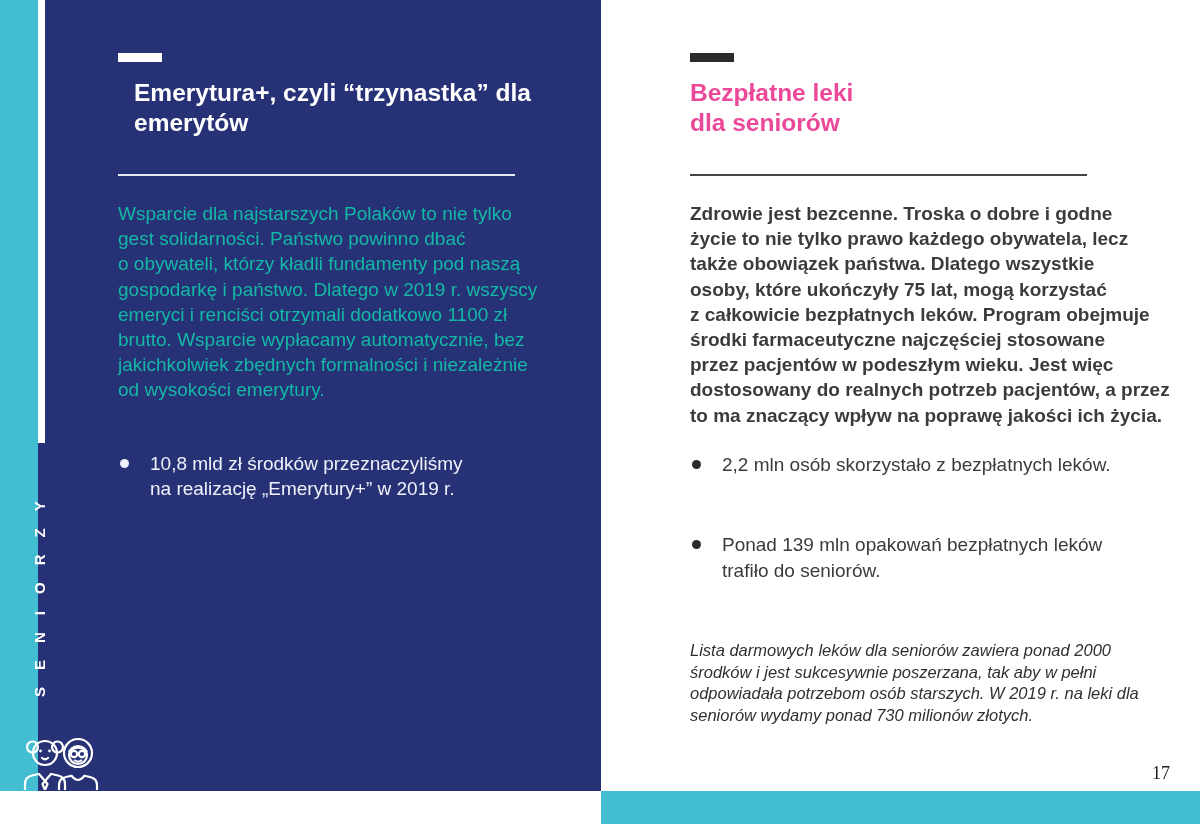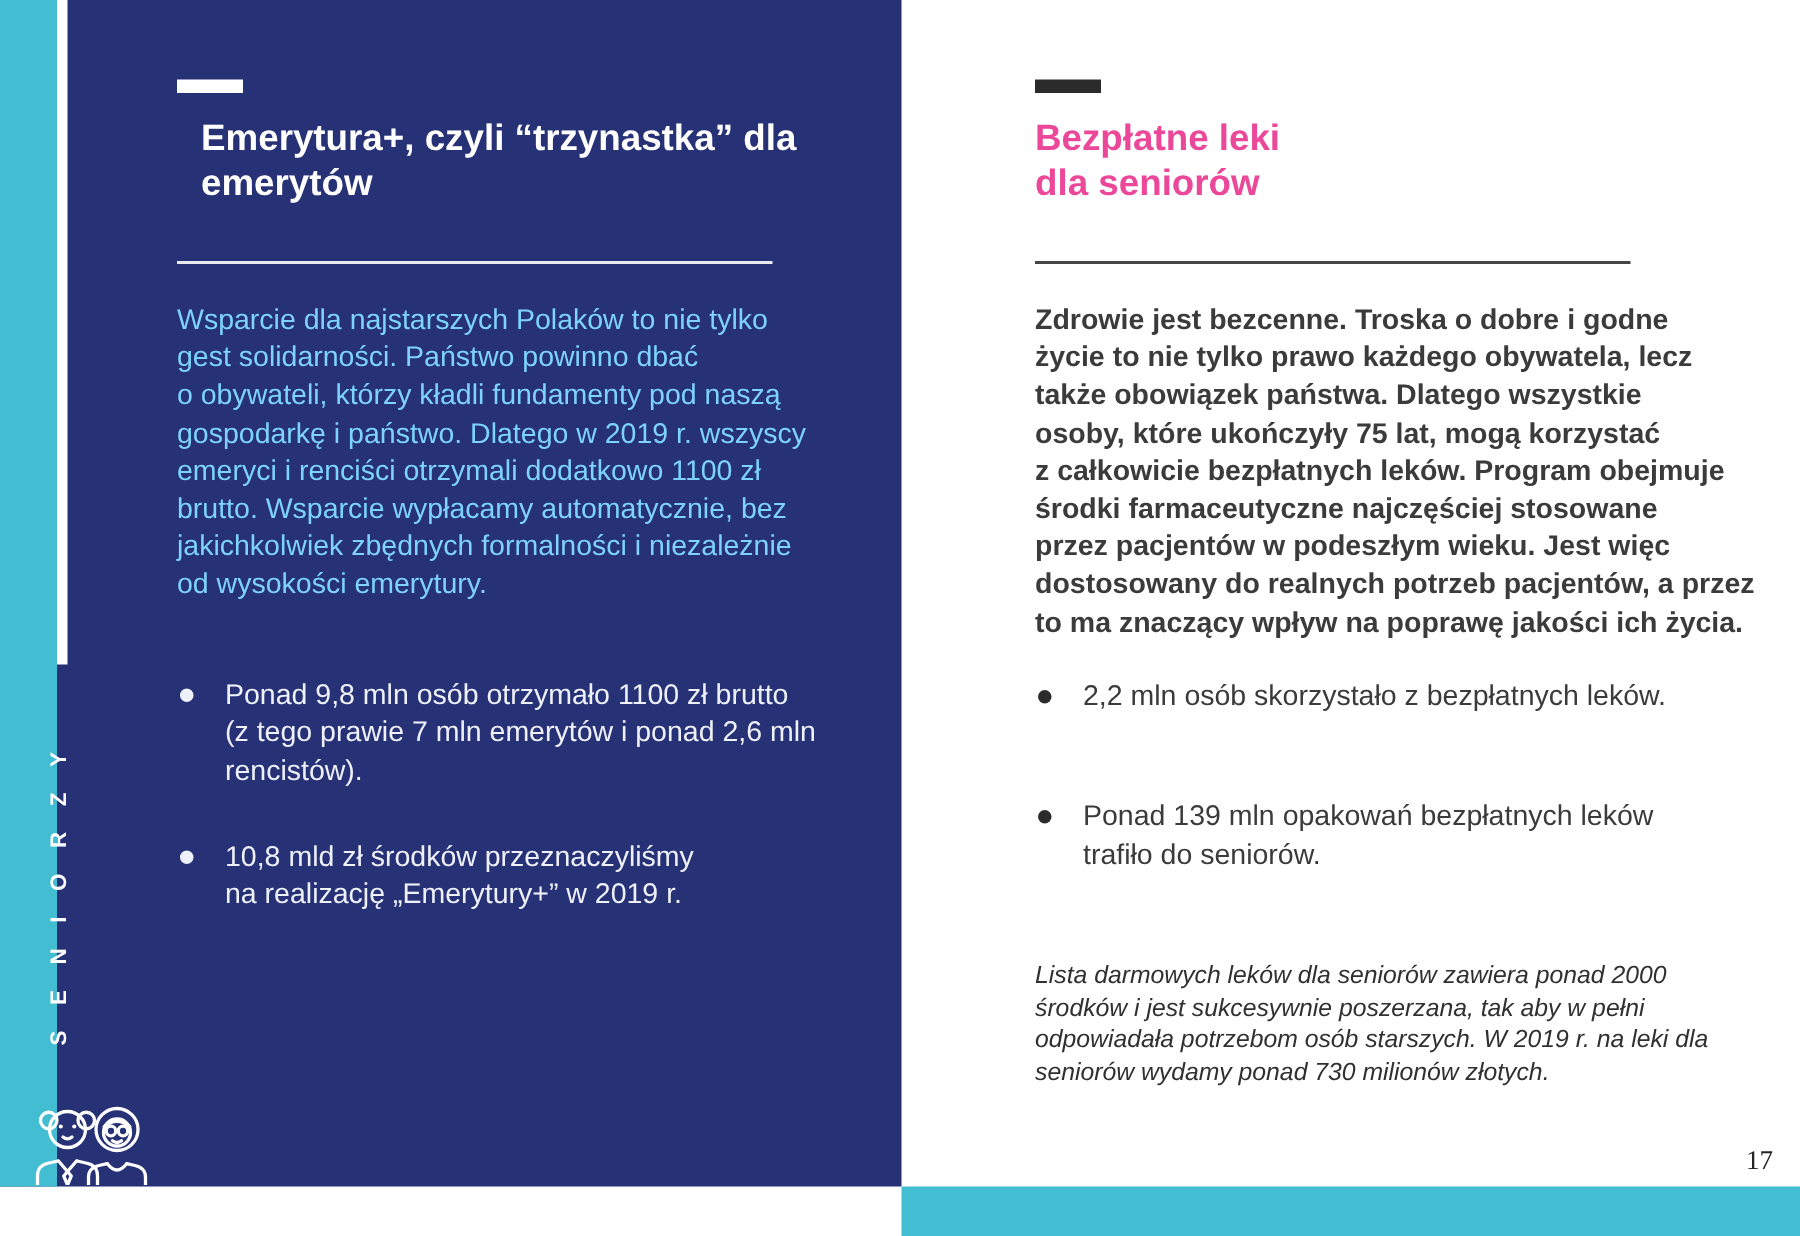--- a/index.html
+++ b/index.html
@@ -25,40 +25,40 @@
 
   .title { position:absolute; font-size:24.5px; line-height:30px; font-weight:700; white-space:pre-line; }
   .title-left  { left:118px; top:78px; width:420px; color:#ffffff;margin-left:16px; }
   .title-right { left:690px; top:78px; width:420px; color:#ec4899; }
 
   .rule { position:absolute; width:397px; }
   .rule-left  { left:118px; top:174px; height:2px; background:rgba(255,255,255,.9); }
   .rule-right { left:690px; top:174px; height:1.5px; background:#454545; }
 
   .para { position:absolute; font-size:19px; line-height:25.2px; white-space:pre-line; }
-  .para-left  { left:118px; top:201px; width:478px; color:#7dd3fc; }
+  .para-left  { left:118px; top:201px; width:478px; color:#14b8a6; }
   .para-right { left:690px; top:201px; width:490px; color:#3b3b3b;font-weight:bold; }
 
   .bullets { position:absolute; list-style:none; font-size:19px; white-space:pre-line; }
   .bullets li { position:relative; padding-left:32px; }
   .bullets li::before { content:""; position:absolute; left:2px; top:8px; width:9px; height:9px; border-radius:50%; }
   .bullets-left { left:118px; top:426px; width:478px; color:#eef1f9; line-height:25.2px; }
   .bullets-left li + li { margin-top:7px; }
   .bullets-left li::before { background:#eef1f9; }
   .bullets-right { left:690px; top:426px; width:490px; color:#3b3b3b; line-height:26px; }
   .bullets-right li + li { margin-top:28px; }
   .bullets-right li::before { background:#2b2b2b; }
 
   .footnote { position:absolute; font-style:italic; font-size:16.5px; line-height:21.5px; white-space:pre-line; }
   .footnote-left  { left:118px; top:585px; width:478px; color:#e9edf7; }
   .footnote-right { left:690px; top:627px; width:490px; color:#303030;margin-top:13px; }
 
   
   .bottom-bar { position:absolute; left:601px; top:791px; width:599px; height:33px; background:#42BDD1; }
-  .page-number{ position:absolute; left:1140px; top:763px; width:42px; text-align:right;
+  .page-number{ position:absolute; left:1140px; top:763px; width:42px; text-align:center;
                 font-family:"Liberation Serif","DejaVu Serif",serif; font-size:18px; color:#222222; }
 
   svg .ln { fill:none; stroke:#ffffff; stroke-width:2.2; stroke-linecap:round; stroke-linejoin:round; }
   svg .dot { fill:#ffffff; stroke:none; }
 </style>
 </head>
 <body>
 
 <div class="page">
 
@@ -100,23 +100,20 @@
     <p class="para para-left">Wsparcie dla najstarszych Polaków to nie tylko
 gest solidarności. Państwo powinno dbać
 o obywateli, którzy kładli fundamenty pod naszą
 gospodarkę i państwo. Dlatego w 2019 r. wszyscy
 emeryci i renciści otrzymali dodatkowo 1100 zł
 brutto. Wsparcie wypłacamy automatycznie, bez
 jakichkolwiek zbędnych formalności i niezależnie
 od wysokości emerytury.</p>
 
     <ul class="bullets bullets-left">
-      <li>Ponad 9,8 mln osób otrzymało 1100 zł brutto
-(z tego prawie 7 mln emerytów i ponad 2,6 mln
-rencistów).</li>
       <li>10,8 mld zł środków przeznaczyliśmy
 na realizację „Emerytury+” w 2019 r.</li>
     </ul>
 
   </section>
 
   <section class="right-panel">
     <div class="dash dash-right"></div>
     <h1 class="title title-right">Bezpłatne leki
 dla seniorów</h1>

